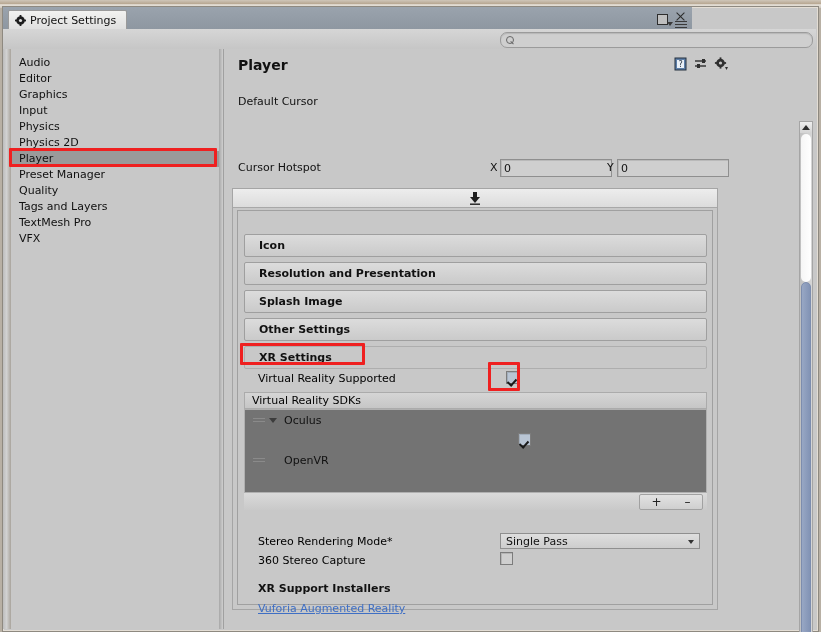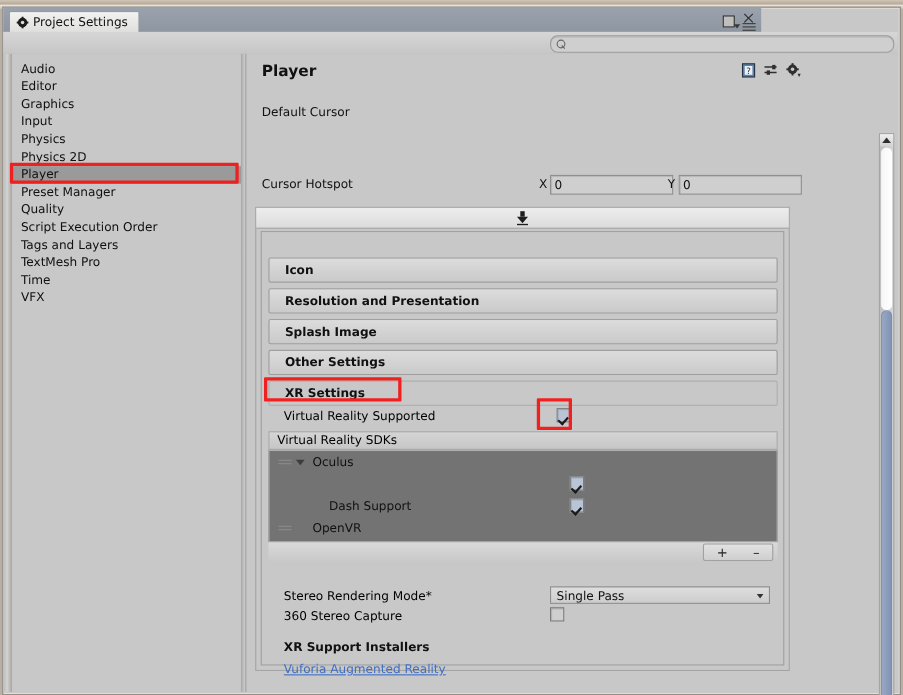--- a/index.html
+++ b/index.html
@@ -209,24 +209,22 @@
       <ul>
         <li><span>Audio</span></li>
         <li><span>Editor</span></li>
         <li><span>Graphics</span></li>
         <li><span>Input</span></li>
         <li><span>Physics</span></li>
         <li><span>Physics 2D</span></li>
         <li class="sel"><span>Player</span></li>
         <li><span>Preset Manager</span></li>
         <li><span>Quality</span></li>
-        <li><span>Script Execution Order</span></li>
         <li><span>Tags and Layers</span></li>
         <li><span>TextMesh Pro</span></li>
-        <li><span>Time</span></li>
         <li><span>VFX</span></li>
       </ul>
     </div>
 
     <div class="vsplit"></div>
 
     <div class="pane">
       <div class="pane-title">Player</div>
 
       <div class="toolicons">
@@ -326,24 +324,20 @@
                 <i></i>
                 <i></i>
               </span>
             <span class="tri"></span>
             <span class="sdk-name">Oculus</span>
           </div>
           <div class="sdk-row">
             <span class="chk on"></span>
           </div>
           <div class="sdk-row">
-            <span class="sdk-child">Dash Support</span>
-            <span class="chk on"></span>
-          </div>
-          <div class="sdk-row">
             <span class="handle">
                 <i></i>
                 <i></i>
               </span>
             <span class="sdk-name" style="margin-left:19px;">OpenVR</span>
           </div>
         </div>
 
         <div class="list-footer" style="top:124px;">
           <div class="pm">

